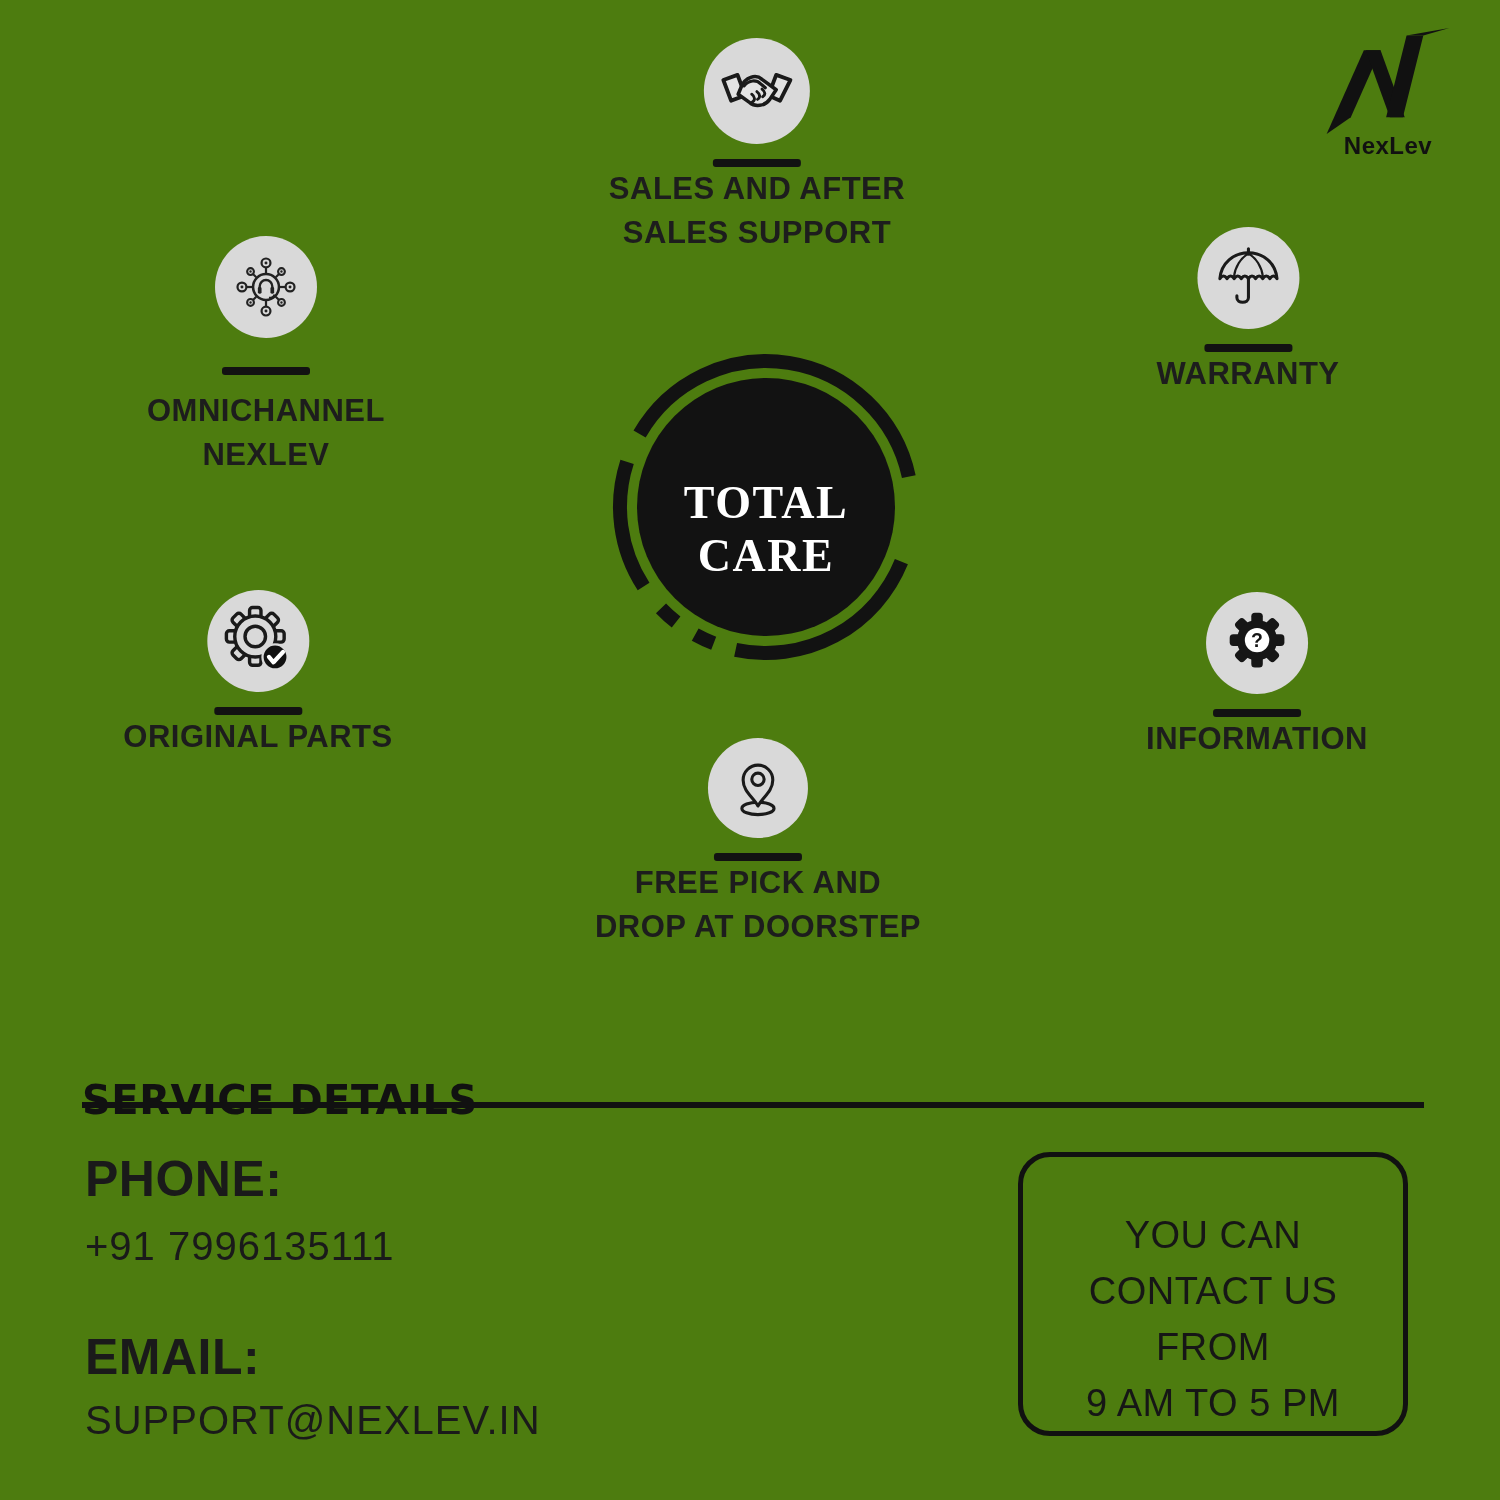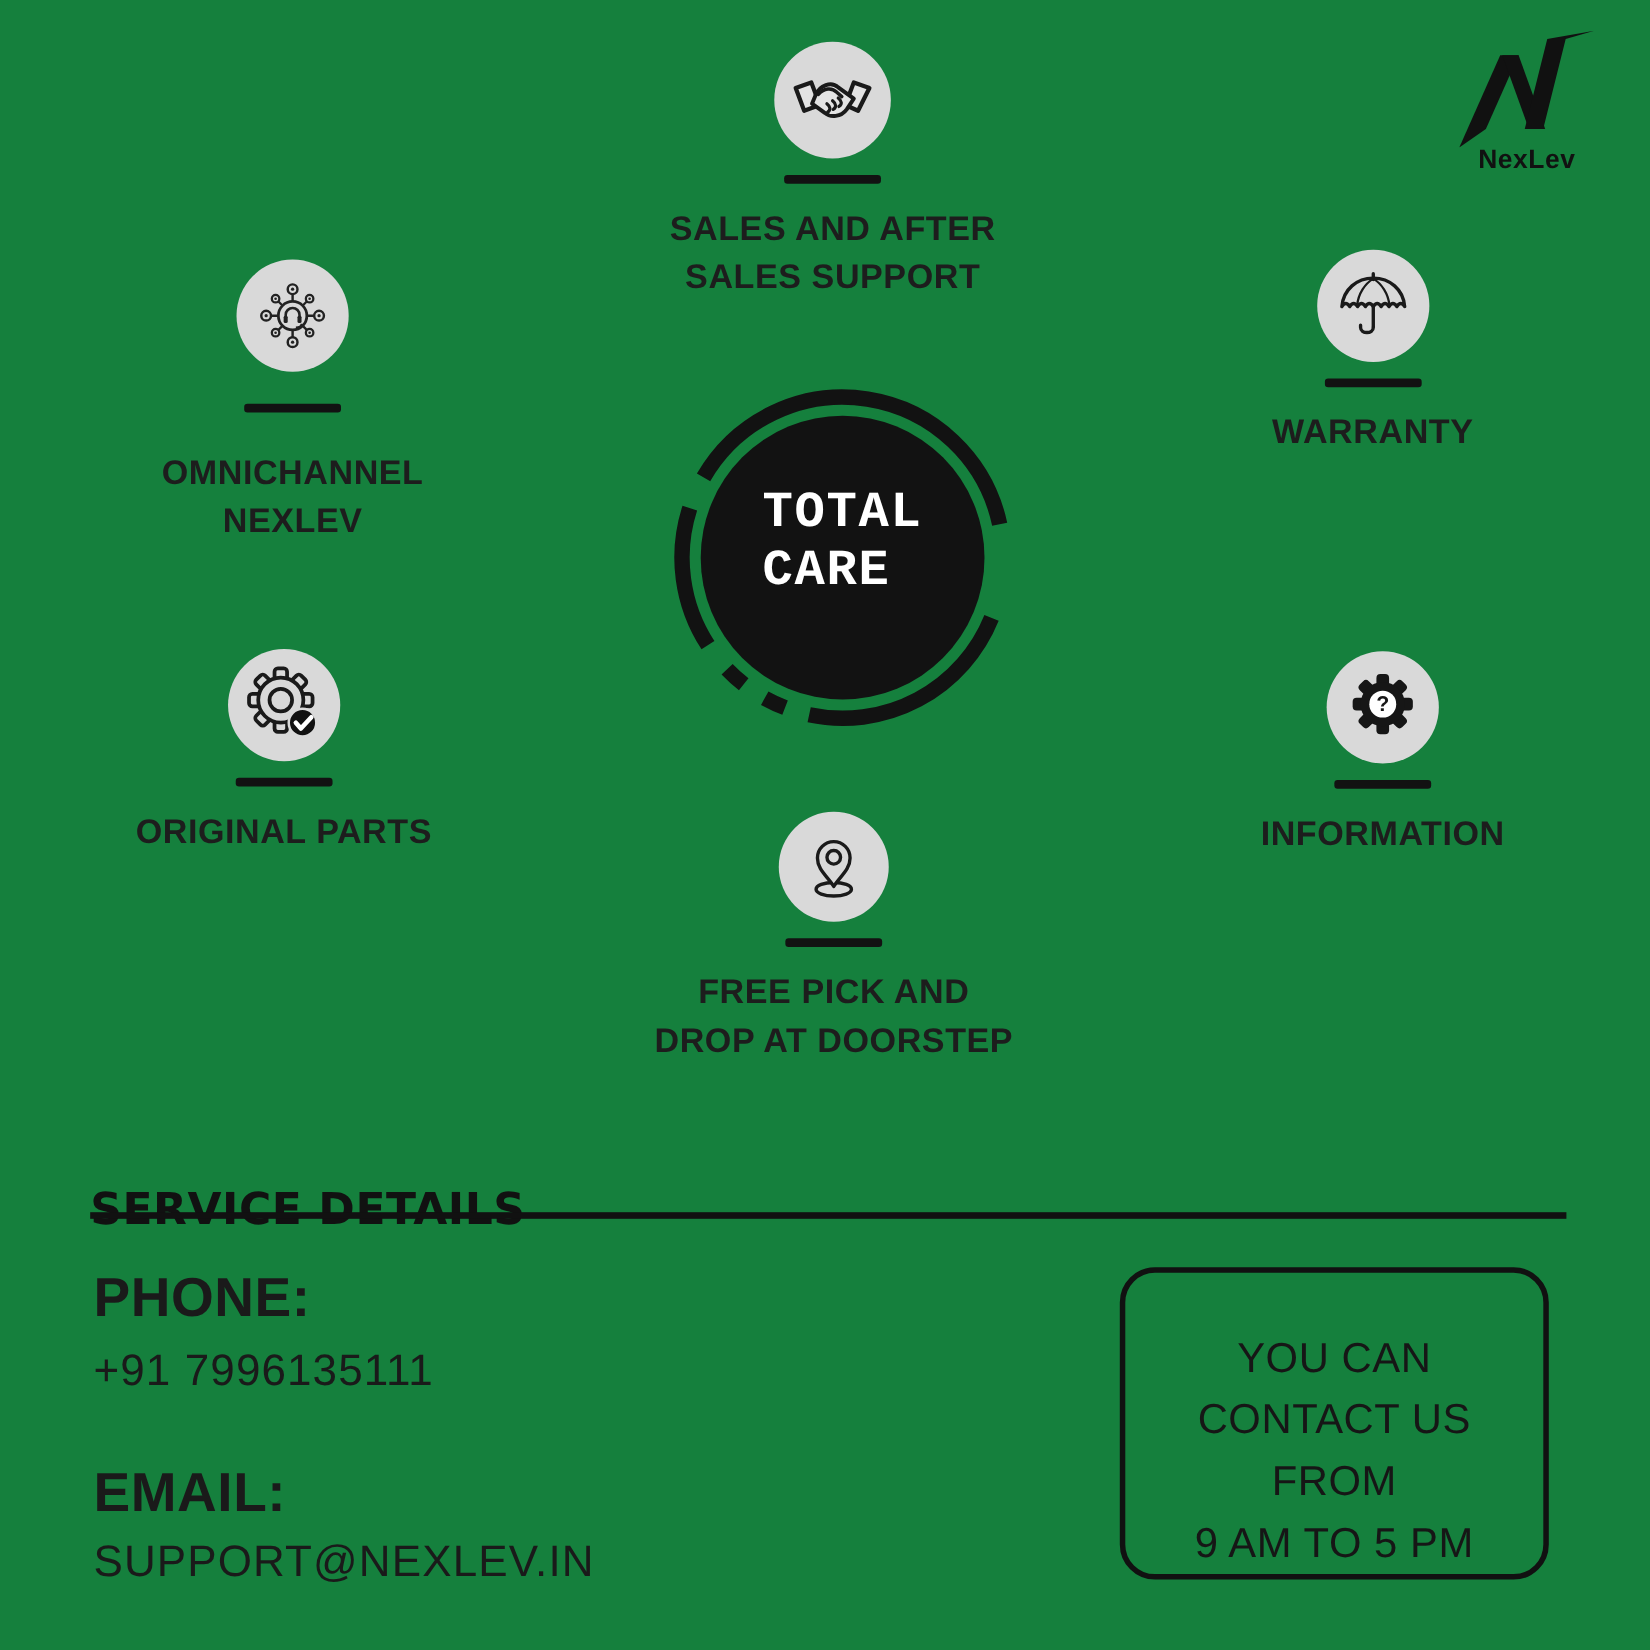--- a/index.html
+++ b/index.html
@@ -1,29 +1,29 @@
 <!DOCTYPE html>
 <html><head>
 <meta charset="utf-8">
 <style>
   html,body{margin:0;padding:0;background:#ffffff;}
   .canvas{
-    position:relative;width:1500px;height:1500px;background:#15803d;overflow:hidden;
+    position:relative;width:1500px;height:1500px;background:#4d7c0f;overflow:hidden;
     font-family:"Liberation Sans", sans-serif;color:#1b1b1b;
   }
   
   .feature{position:absolute;display:flex;flex-direction:column;align-items:center;transform:translateX(-50%);}
   .icon-circle{background:#d9d9d9;border-radius:50%;display:flex;align-items:center;justify-content:center;}
   .divider{width:88px;height:8px;background:#121212;border-radius:3px;margin-top:15px;}
-  .feature-label{margin-top:19px;text-align:center;font-size:31px;font-weight:700;line-height:44px;letter-spacing:.5px;color:#1d1d1d;white-space:nowrap;}
+  .feature-label{text-align:center;font-size:31px;font-weight:700;line-height:44px;letter-spacing:.5px;color:#1d1d1d;white-space:nowrap;}
   .feature-label span{display:block;}
   
   .center-ring{position:absolute;left:596px;top:337px;width:340px;height:340px;}
-  .center-text{position:absolute;left:766px;top:440px;transform:translateX(-50%);
-    color:#ffffff;font-family:Liberation Mono, monospace;font-weight:800;font-size:46px;line-height:53px;letter-spacing:1.5px;}
+  .center-text{position:absolute;left:766px;top:476px;transform:translateX(-50%);text-align:center;
+    color:#ffffff;font-family:Liberation Serif, serif;font-weight:800;font-size:46px;line-height:53px;letter-spacing:1.5px;}
   .center-text span{display:block;}
   
   .logo{position:absolute;left:1320px;top:28px;width:136px;display:flex;flex-direction:column;align-items:center;}
   .logo-text{font-size:24px;font-weight:700;letter-spacing:.5px;color:#111;margin-top:-2px;}
   
   .sd-heading{position:absolute;left:82px;top:1044px;font-family:"DejaVu Sans", sans-serif;font-weight:800;font-size:40px;letter-spacing:.5px;color:#111;margin-top:33px;}
   .sd-rule{position:absolute;left:82px;top:1102px;width:1342px;height:6px;background:#111;}
   .sd-label{position:absolute;left:85px;font-size:50px;font-weight:700;color:#1a1a1a;letter-spacing:.5px;}
   .sd-value{position:absolute;left:85px;font-size:40px;font-weight:500;color:#1a1a1a;letter-spacing:1px;}
   .phone-label{top:1150px;}

